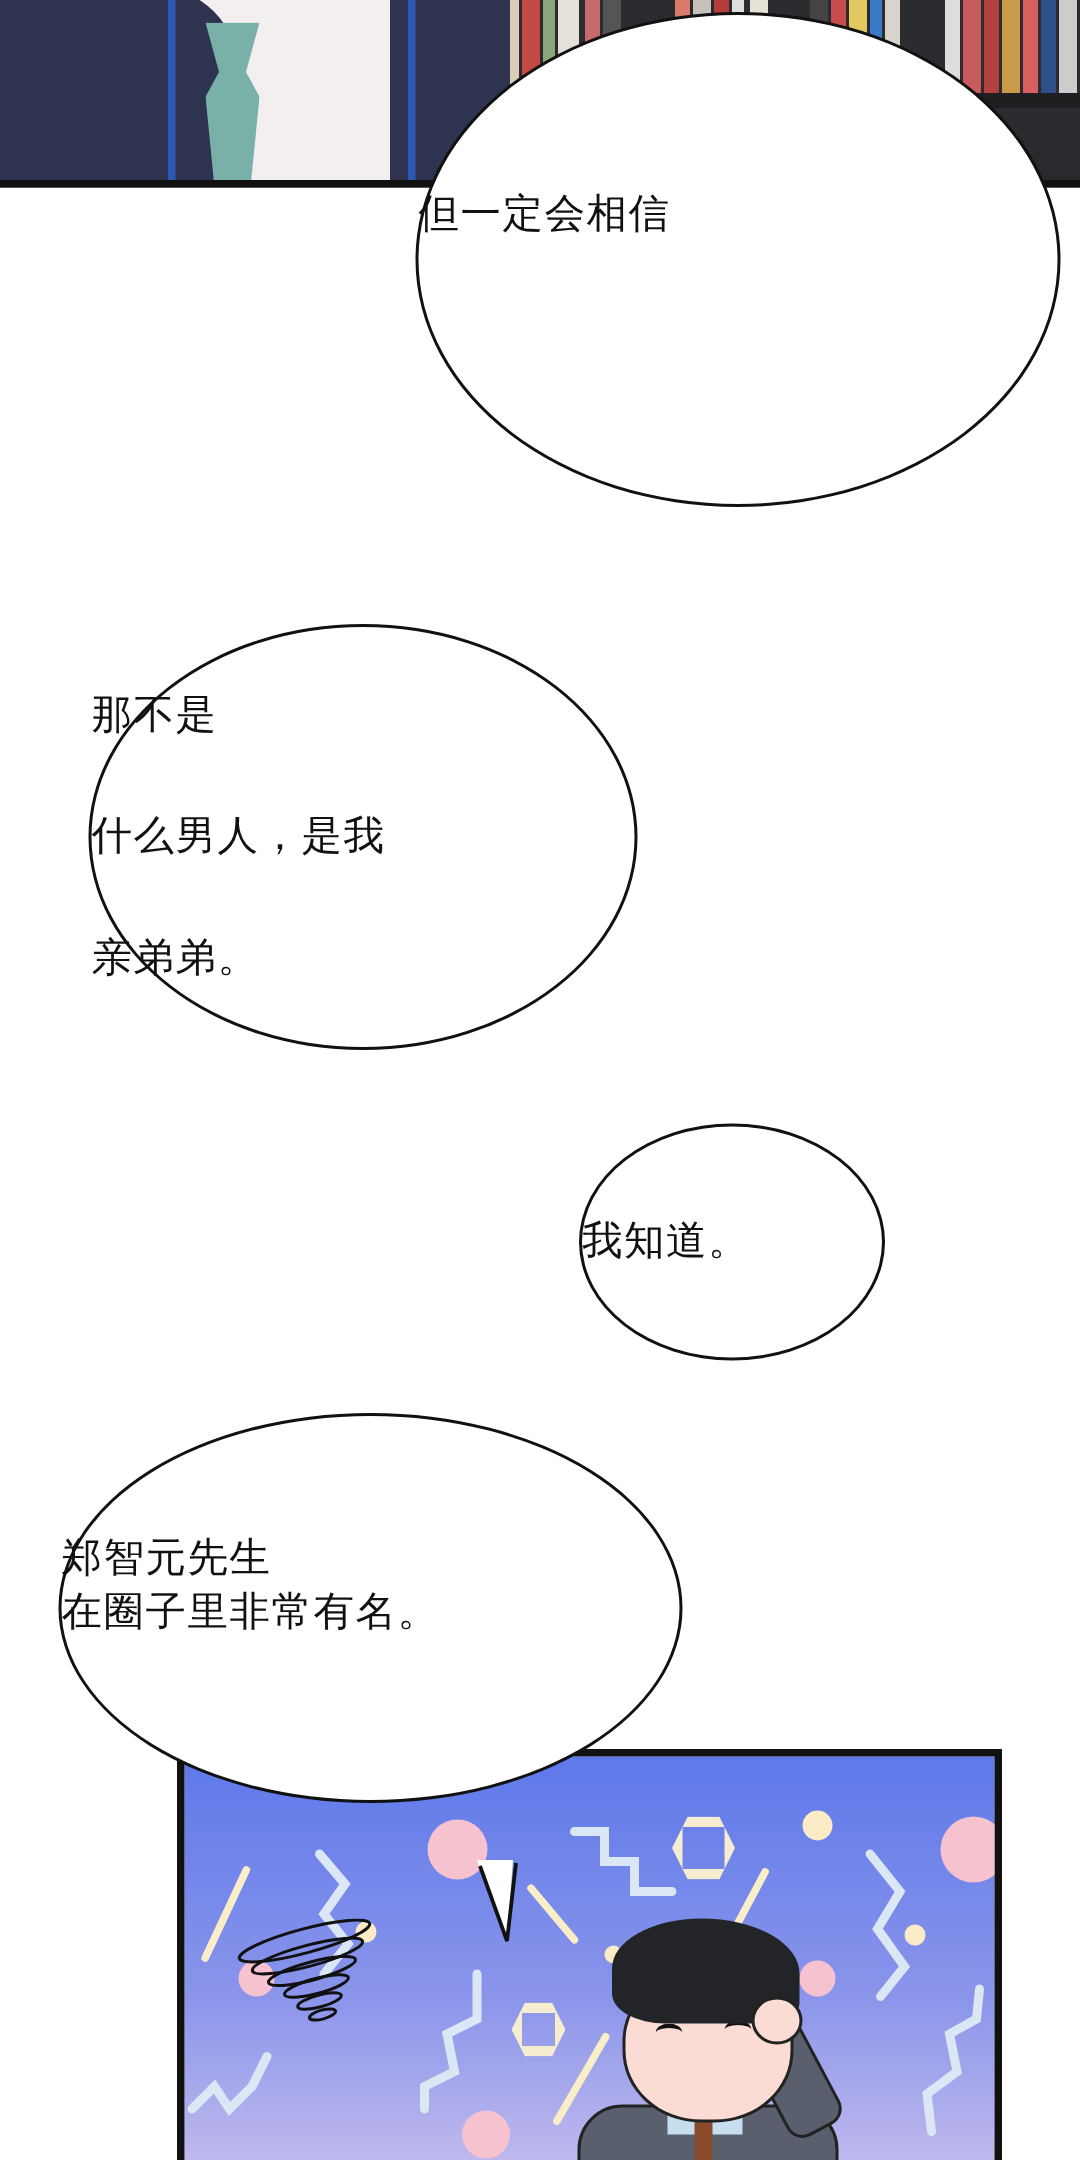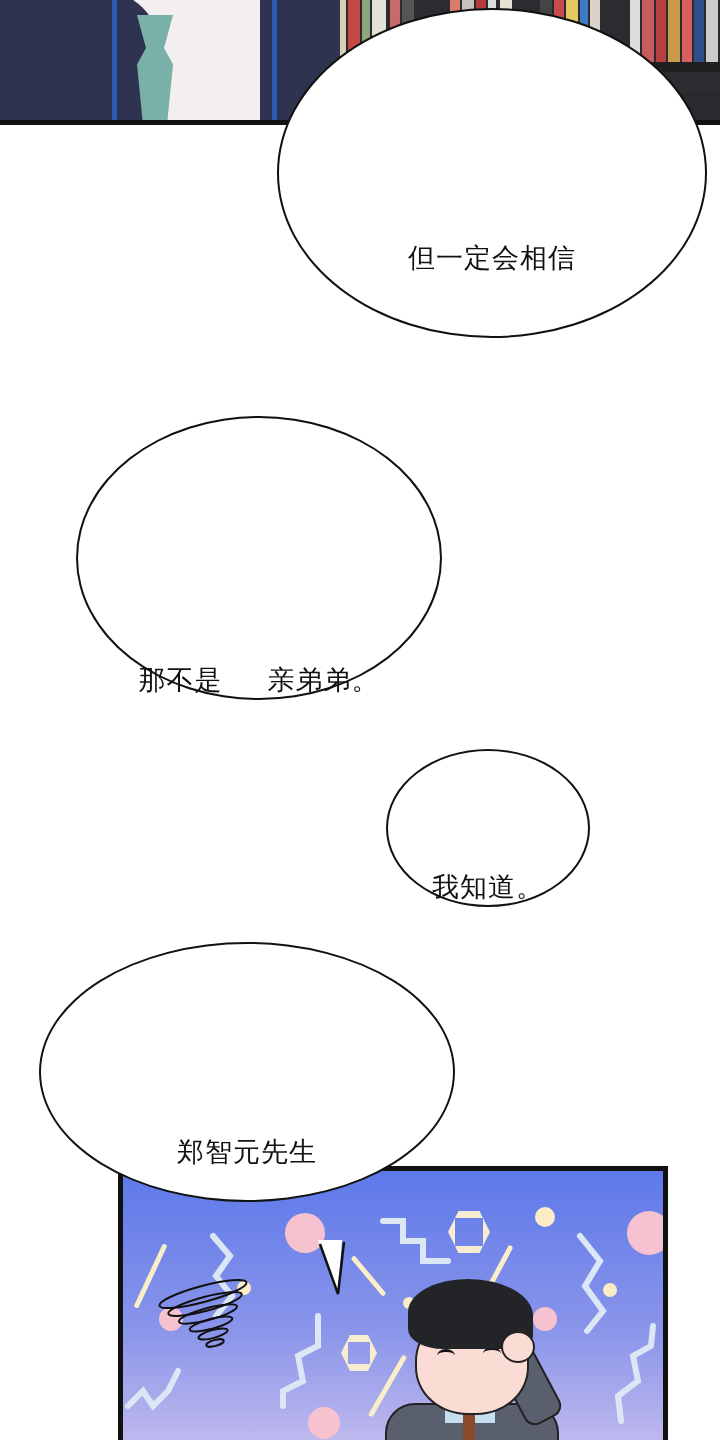--- a/index.html
+++ b/index.html
@@ -90,28 +90,28 @@
     .chibi-collar { position: absolute; left: 322px; top: 234px; width: 50px; height: 18px; background: #c6dff0; }
 
     .swirl {
       position: absolute; left: 30px; top: 108px; width: 100px; height: 80px;
     }
 
     
     .bubble {
       position: absolute; background: #ffffff; border: 2.5px solid #111;
       border-radius: 50%; box-sizing: border-box;
-      display: flex; flex-direction: row; align-items: flex-end; justify-content: center;
+      display: flex; flex-direction: column; align-items: flex-start; justify-content: center;
       text-align: center; color: #111;
       font-size: 27px; line-height: 36px; letter-spacing: 1px;
     }
     .bubble .line { display: block; white-space: nowrap; }
 
     #bubble-1 { left: 277px; top: 8px; width: 430px; height: 330px; padding-bottom: 60px; }
-    #bubble-2 { left: 76px; top: 416px; width: 366px; height: 284px; gap: 45px; }
+    #bubble-2 { left: 59px; top: 416px; width: 366px; height: 284px; gap: 45px; }
     #bubble-3 { left: 386px; top: 749px; width: 204px; height: 158px; }
     #bubble-4 { left: 39px; top: 942px; width: 416px; height: 260px; padding-bottom: 30px; z-index: 5; }
     .tail {
       position: absolute; left: 318px; top: 1238px; width: 40px; height: 60px; z-index: 6;
     }
   </style>
 </head>
 <body>
 
 <div class="panel" id="panel-top">
@@ -151,20 +151,21 @@
   <div class="lanyard" style="left:272px;"></div>
   <div class="tie"></div>
 </div>
 
 <div class="bubble" id="bubble-1">
   <span class="line">但一定会相信</span>
 </div>
 
 <div class="bubble" id="bubble-2">
   <span class="line">那不是</span>
+  <span class="line">什么男人，是我</span>
   <span class="line">亲弟弟。</span>
 </div>
 
 <div class="bubble" id="bubble-3">
   <span class="line">我知道。</span>
 </div>
 
 <div class="panel" id="panel-bottom">
   <div class="dot pink" style="left:162px;top:42px;width:40px;height:40px;"></div>
   <div class="dot pink" style="left:504px;top:40px;width:44px;height:44px;"></div>
@@ -224,17 +225,18 @@
     <div class="brow" style="left:62px;top:16px;"></div>
     <div class="eye" style="left:20px;top:36px;"></div>
     <div class="eye" style="left:66px;top:34px;"></div>
   </div>
   <div class="chibi-hair"></div>
   <div class="chibi-fist"></div>
 </div>
 
 <div class="bubble" id="bubble-4">
   <span class="line">郑智元先生</span>
+  <span class="line">在圈子里非常有名。</span>
 </div>
 <svg class="tail" viewBox="0 0 40 60">
   <polygon points="0,2 24,2 20,56" fill="#ffffff"></polygon>
   <polyline points="2,6 20,56 26,4" fill="none" stroke="#111" stroke-width="2.5"></polyline>
 </svg>
 
 </body></html>

